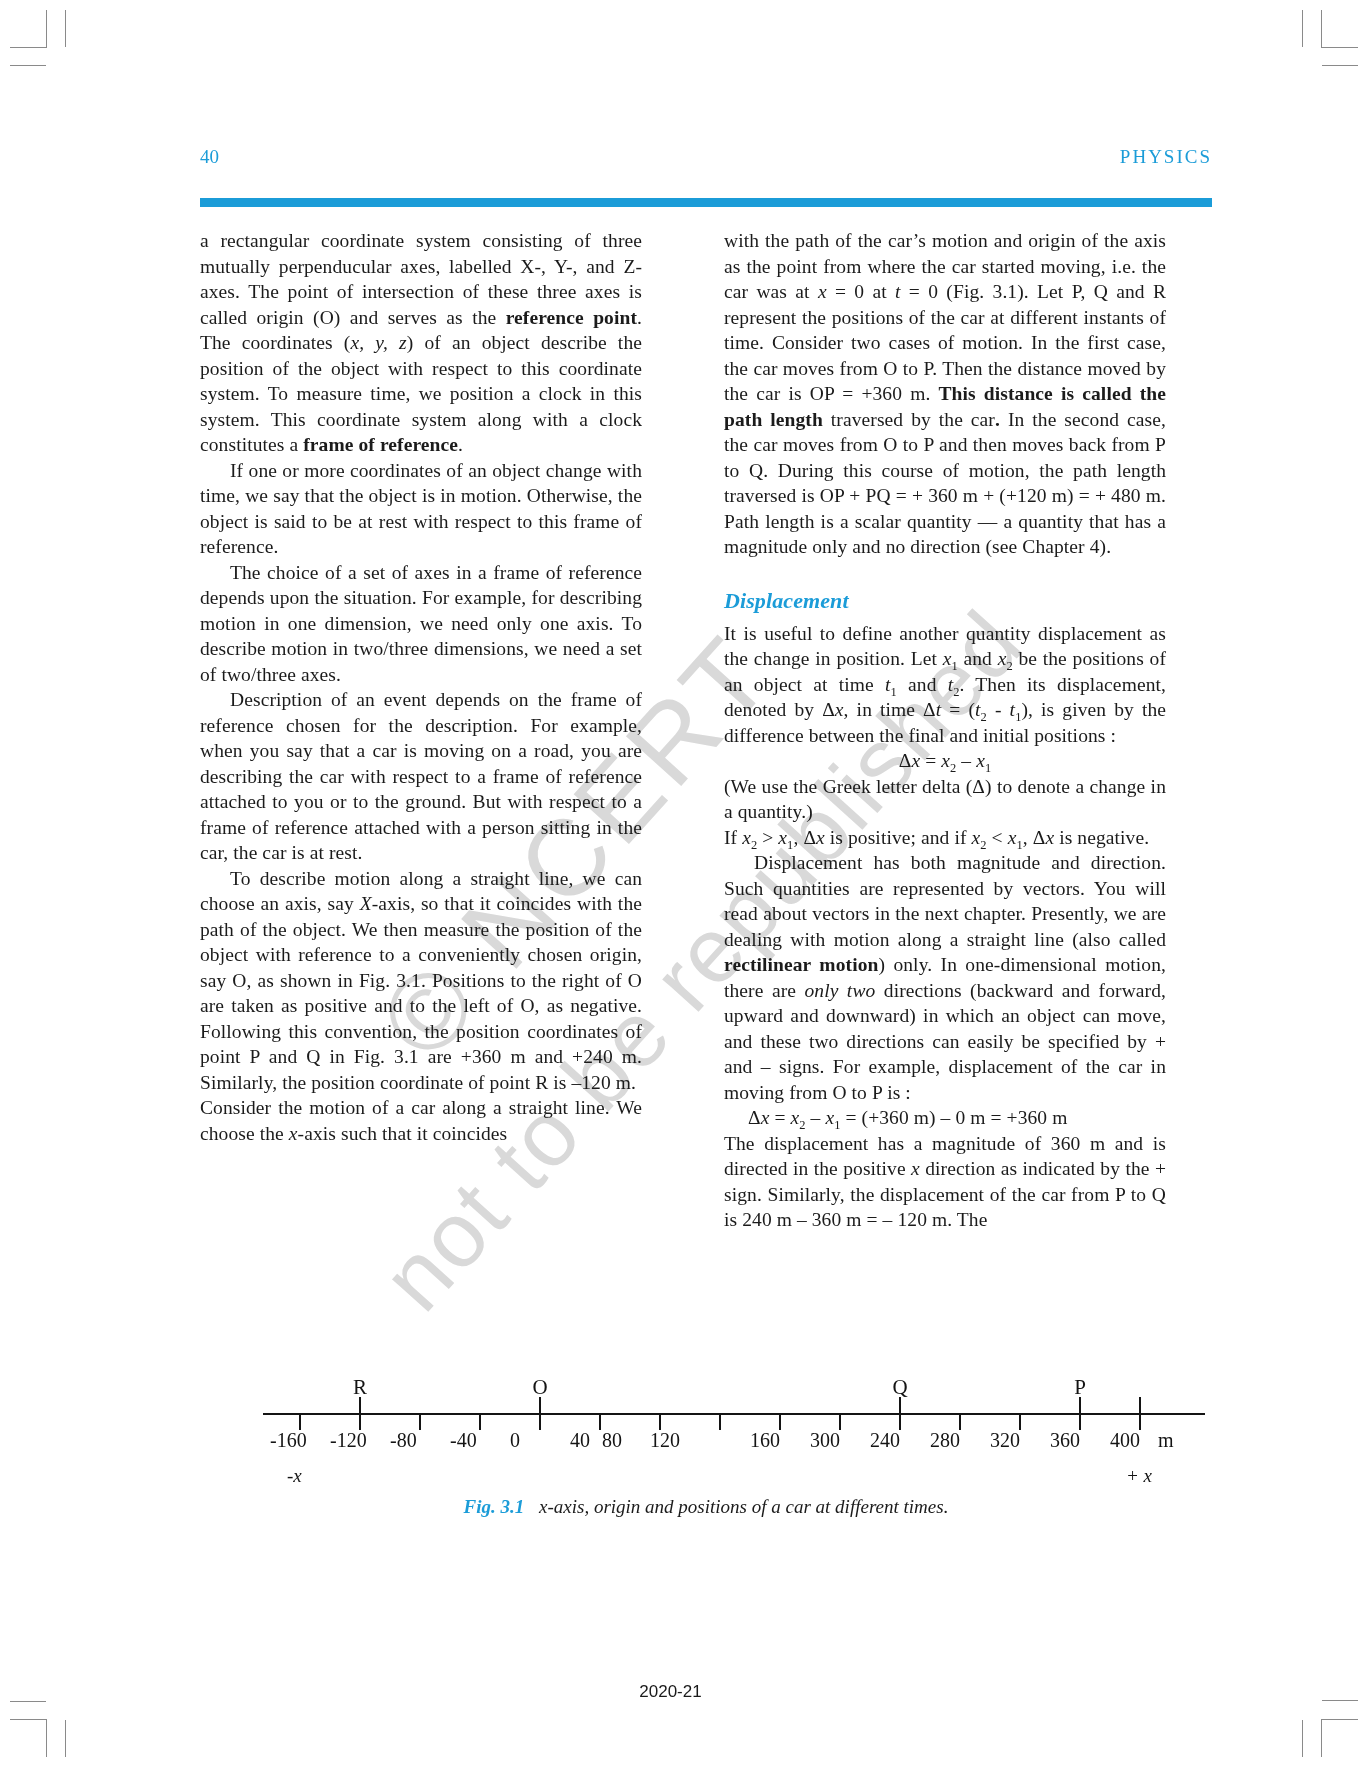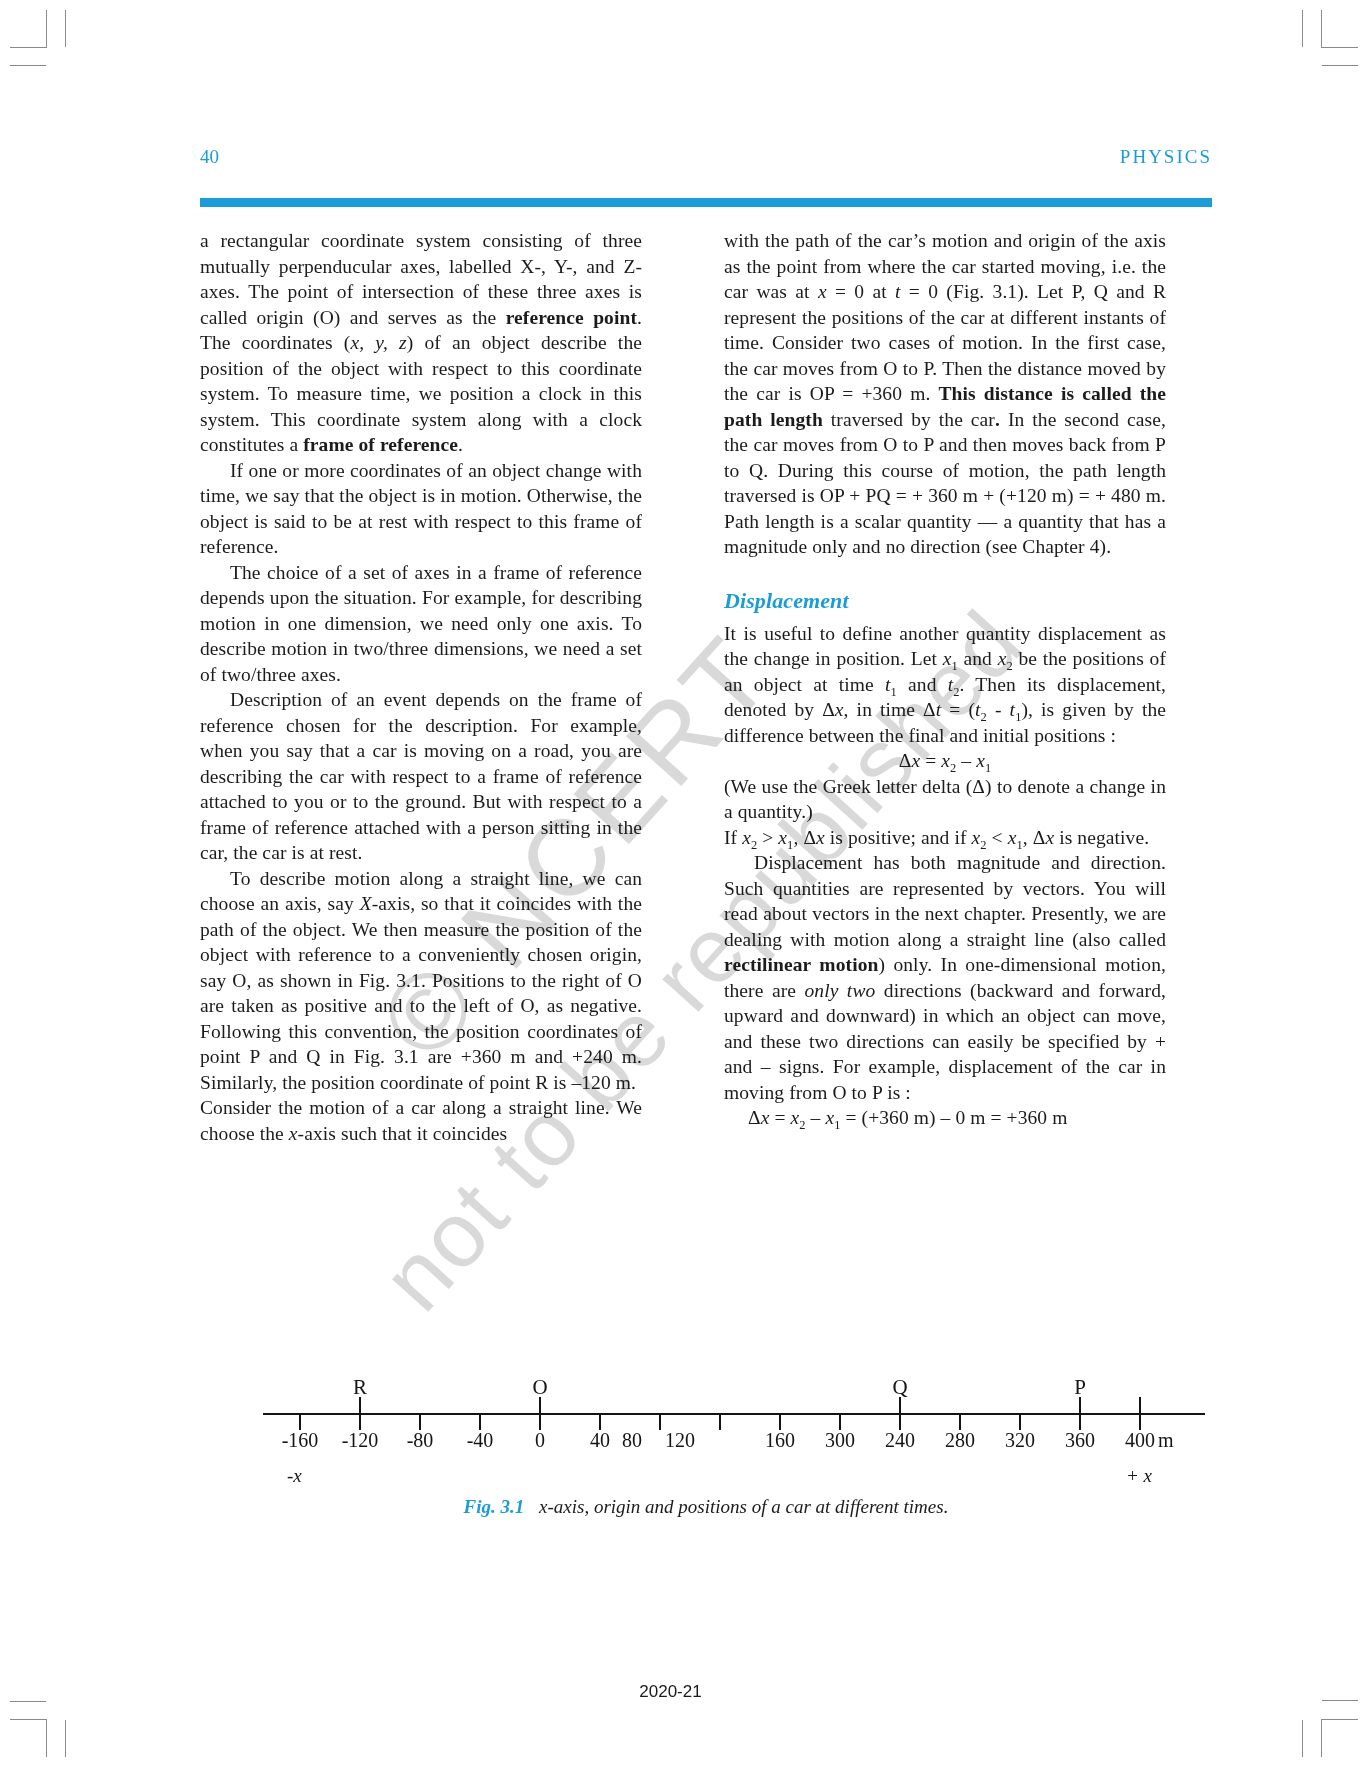--- a/index.html
+++ b/index.html
@@ -32,21 +32,21 @@
   .center{text-align:center;}
   .findent{text-align:left;text-indent:24px;}
   .r-b{font-weight:700;}
   .r-i{font-style:italic;}
   .r-sb{font-size:0.64em;vertical-align:-0.42em;line-height:0;}
   
   .figure{position:absolute;left:0;top:1372px;width:1368px;height:128px;z-index:1;}
   .axis-line{position:absolute;left:263px;top:41px;width:942px;height:2px;background:#141414;}
   .tick{position:absolute;top:41px;width:2px;height:17px;background:#141414;}
   .uptick{position:absolute;top:25px;width:2px;height:18px;background:#141414;}
-  .tick-label{position:absolute;top:57px;width:60px;text-align:center;font-size:20px;color:#141414;}
+  .tick-label{position:absolute;top:57px;width:60px;font-size:20px;color:#141414;}
   .point-label{position:absolute;top:3px;width:30px;text-align:center;font-size:21px;color:#141414;}
   .unit{position:absolute;left:1158px;top:57px;font-size:20px;color:#141414;}
   .dirneg{position:absolute;left:287px;top:93px;font-size:19px;color:#141414;}
   .dirpos{position:absolute;left:1126px;top:93px;font-size:19px;color:#141414;}
   
   .caption{position:absolute;left:200px;top:1496px;width:1012px;text-align:center;font-size:19px;z-index:1;}
   .figno{color:#1b9cd8;font-weight:700;font-style:italic;margin-right:10px;}
   .captext{font-style:italic;}
   .footer{position:absolute;left:0;top:1682px;width:1341px;text-align:center;
           font-family:"Liberation Sans",sans-serif;font-size:17px;color:#1a1a1a;z-index:1;}
@@ -98,20 +98,21 @@
 
   <div class="col col-right">
     <p>with the path of the car’s motion and origin of the axis as the point from where the car started moving, i.e. the car was at <span class="r-i">x</span> = 0 at <span class="r-i">t</span> = 0 (Fig. 3.1). Let P, Q and R represent the positions of the car at different instants of time.  Consider two cases of motion.  In the first case, the car moves from O to P.  Then the distance moved by the car is OP = +360 m. <span class="r-b">This distance is called the path length</span>  traversed by the car<span class="r-b">.</span>   In the second case, the car moves from O to P and then moves back from P to Q.   During this course of motion, the path length traversed is OP + PQ = + 360 m + (+120 m) = + 480 m.  Path length is a scalar quantity — a quantity that has a magnitude only and no direction (see Chapter 4).</p>
     <h3 class="subheading mt-lg">Displacement</h3>
     <p>It is useful to define another quantity displacement as the change in position. Let <span class="r-i">x</span><span class="r-sb">1</span> and <span class="r-i">x</span><span class="r-sb">2</span> be the positions of an object at time <span class="r-i">t</span><span class="r-sb">1</span> and <span class="r-i">t</span><span class="r-sb">2</span>. Then its displacement, denoted by Δ<span class="r-i">x</span>, in time Δ<span class="r-i">t</span> = (<span class="r-i">t</span><span class="r-sb">2</span> - <span class="r-i">t</span><span class="r-sb">1</span>), is given by the difference between the final and initial positions :</p>
     <p class="formula center">Δ<span class="r-i">x</span> = <span class="r-i">x</span><span class="r-sb">2</span> – <span class="r-i">x</span><span class="r-sb">1</span></p>
     <p>(We use the Greek letter delta (Δ) to denote a change in a quantity.)</p>
     <p>If  <span class="r-i">x</span><span class="r-sb">2</span> &gt; <span class="r-i">x</span><span class="r-sb">1</span>, Δ<span class="r-i">x</span> is positive; and if <span class="r-i">x</span><span class="r-sb">2</span> &lt; <span class="r-i">x</span><span class="r-sb">1</span>, Δ<span class="r-i">x</span> is negative.</p>
     <p class="indent">Displacement has both magnitude and direction. Such quantities are represented by vectors. You will read about vectors in the next chapter. Presently, we are dealing with motion along a straight line (also called <span class="r-b">rectilinear motion</span>) only. In one-dimensional motion, there are <span class="r-i">only two</span> directions (backward and forward, upward and downward) in which an object can move, and these two directions can easily be specified by + and – signs. For example, displacement of the car in moving from O to P is :</p>
     <p class="formula findent">Δ<span class="r-i">x</span> = <span class="r-i">x</span><span class="r-sb">2</span> – <span class="r-i">x</span><span class="r-sb">1</span> = (+360 m) – 0 m = +360 m</p>
+    <p>The displacement has a magnitude of 360 m and is directed in the positive <span class="r-i">x</span> direction as indicated by the + sign. Similarly, the displacement of the car from P to Q is 240 m – 360 m = – 120 m. The</p>
   </div>
 
   <div class="figure">
     <div class="axis-line"></div>
     <div class="unit">m</div>
     <div class="dirneg"><span class="r-i">-x</span></div>
     <div class="dirpos"><span class="r-i">+ x</span></div>
   <div class="tick" style="left: 299px;"></div>
       <div class="tick-label" style="left: 270px;">-160</div>
       <div class="tick" style="left: 359px;"></div>

